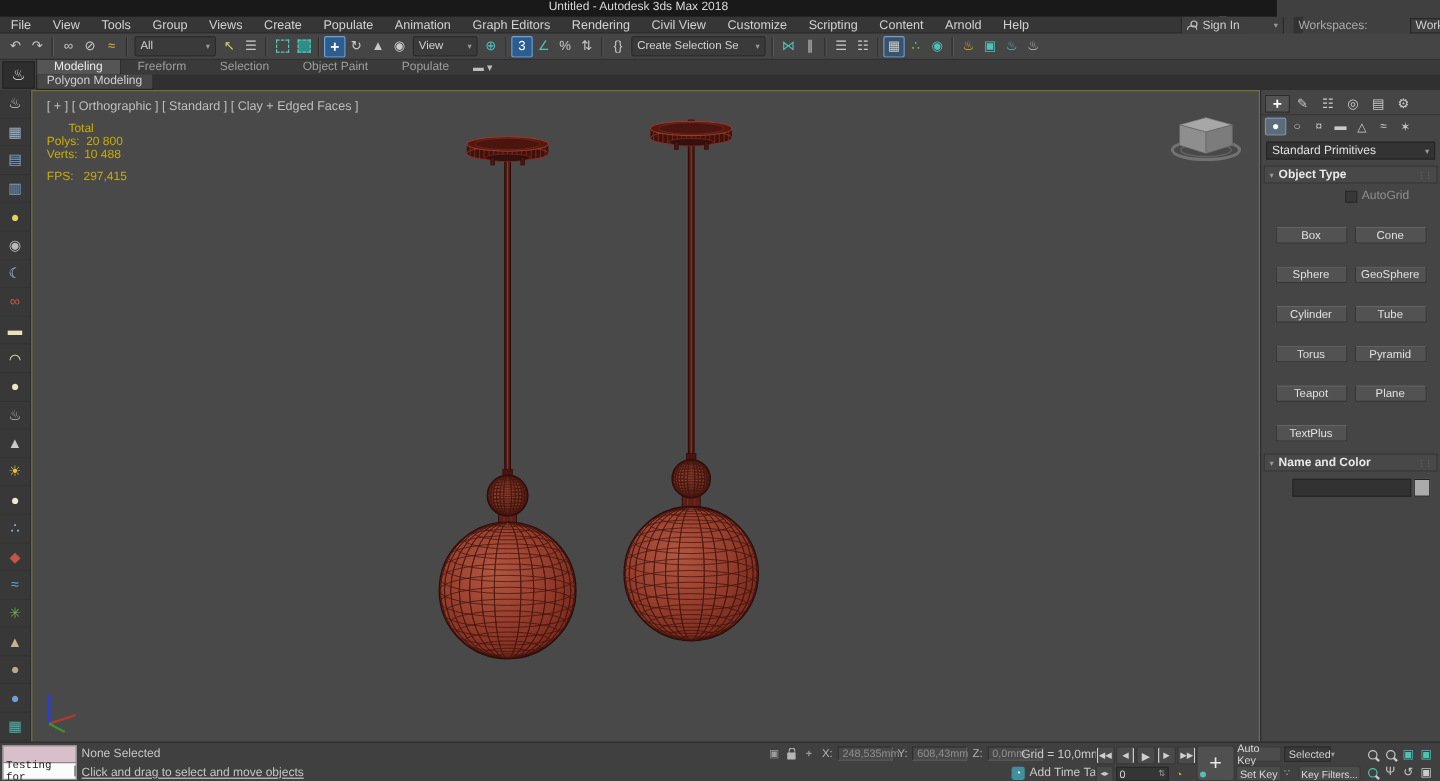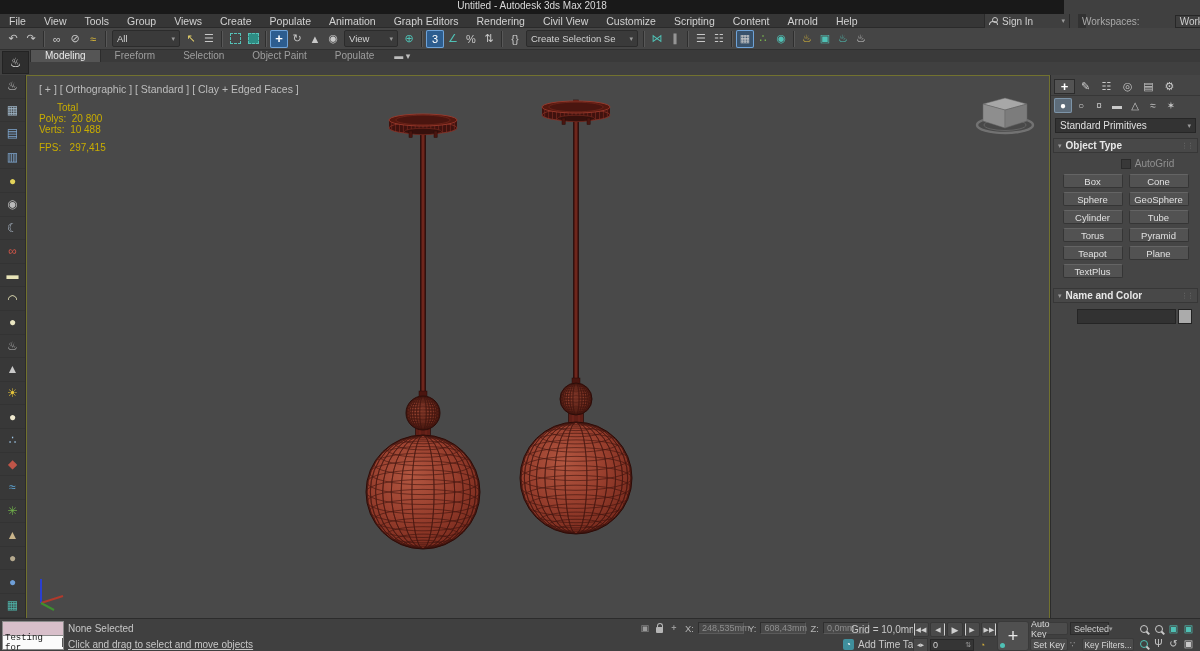--- a/index.html
+++ b/index.html
@@ -54,21 +54,21 @@
   .cmd-cat{width:18px;height:15px;display:flex;align-items:center;justify-content:center;color:#c9c9c9;font-size:10px;}
   .cmd-cat.active{background:#5d6c7a;box-shadow:inset 0 0 0 1px #7d94a8;border-radius:2px;color:#fff;}
   #cat-dd{margin:4px 4px 0 4px;height:13px;background:#333333;border:1px solid #262626;display:flex;align-items:center;color:#e0e0e0;font-size:10px;padding:0 4px;}
   #cat-dd::after{content:"▾";margin-left:auto;color:#9a9a9a;font-size:7px;}
   .rollout-hd{margin:5px 2px 0 2px;height:13px;background:#484848;border:1px solid #373737;display:flex;align-items:center;padding:0 4px;color:#e8e8e8;font-weight:bold;font-size:10px;}
   .rollout-hd::before{content:"▾";font-weight:normal;color:#9a9a9a;font-size:7px;margin-right:4px;}
   .rollout-hd::after{content:"⋮⋮";margin-left:auto;color:#5f5f5f;font-size:7px;letter-spacing:-1px;}
   #autogrid-row{display:flex;align-items:center;justify-content:center;margin-top:5px;color:#909090;margin-left:44px;}
   .checkbox{width:8px;height:8px;background:#383838;border:1px solid #2a2a2a;margin-right:4px;}
   #obj-grid{display:grid;grid-template-columns:60px 60px;gap:4px 6px;justify-content:center;margin-top:5px;}
-  .obj-btn{height:12px;background:#525252;border:1px solid #353535;border-top-color:#646464;border-radius:2px;color:#e0e0e0;font-size:9.5px;display:flex;align-items:center;justify-content:center;}
+  .obj-btn{height:12px;background:#525252;border:1px solid #353535;border-top-color:#646464;border-radius:2px;color:#e0e0e0;font-size:9.5px;display:flex;align-items:center;justify-content:center;margin-top:15px;}
   #namecolor-row{display:flex;align-items:center;margin:6px 8px 0 26px;}
   #name-field{flex:1;height:13px;background:#323232;border:1px solid #252525;}
   #color-swatch{width:12px;height:13px;background:#ababab;border:1px solid #222;margin-left:2px;}
   
   #statusbar{position:absolute;left:0;top:618px;width:1200px;height:33px;background:#404040;border-top:1px solid #2c2c2c;box-sizing:border-box;}
   #listener{position:absolute;left:2px;top:2px;width:62px;}
   #listener-pink{height:13px;background:#d8bfca;border:1px solid #8a8a8a;}
   #listener-white{height:13px;background:#fbfbfb;border:1px solid #8a8a8a;border-top:none;display:flex;align-items:center;padding-left:2px;
     font-family:"Liberation Mono","DejaVu Sans Mono",monospace;font-size:9px;color:#222;}
   .caret{display:inline-block;width:1px;height:9px;background:#555;margin-left:1px;}
@@ -207,20 +207,23 @@
 
   <div id="ribbon-logo">♨</div>
   <div id="ribbon-tabs">
       <span class="ribbon-tab active">Modeling</span>
       <span class="ribbon-tab">Freeform</span>
       <span class="ribbon-tab">Selection</span>
       <span class="ribbon-tab">Object Paint</span>
       <span class="ribbon-tab">Populate</span>
       <span class="ribbon-minimize">▬ ▾</span>
     </div>
+  <div id="ribbon-sub">
+    <div class="ribbon-panel-tab">Polygon Modeling</div>
+  </div>
 
   <div id="leftstrip">
       <span class="ls-icon" style="color: rgb(207, 207, 207);">♨</span>
       <span class="ls-icon" style="color: rgb(159, 182, 200);">▦</span>
       <span class="ls-icon" style="color: rgb(127, 167, 208);">▤</span>
       <span class="ls-icon" style="color: rgb(127, 167, 208);">▥</span>
       <span class="ls-icon" style="color: rgb(227, 211, 90);">●</span>
       <span class="ls-icon" style="color: rgb(185, 185, 185);">◉</span>
       <span class="ls-icon" style="color: rgb(185, 199, 216);">☾</span>
       <span class="ls-icon" style="color: rgb(208, 85, 72);">∞</span>

